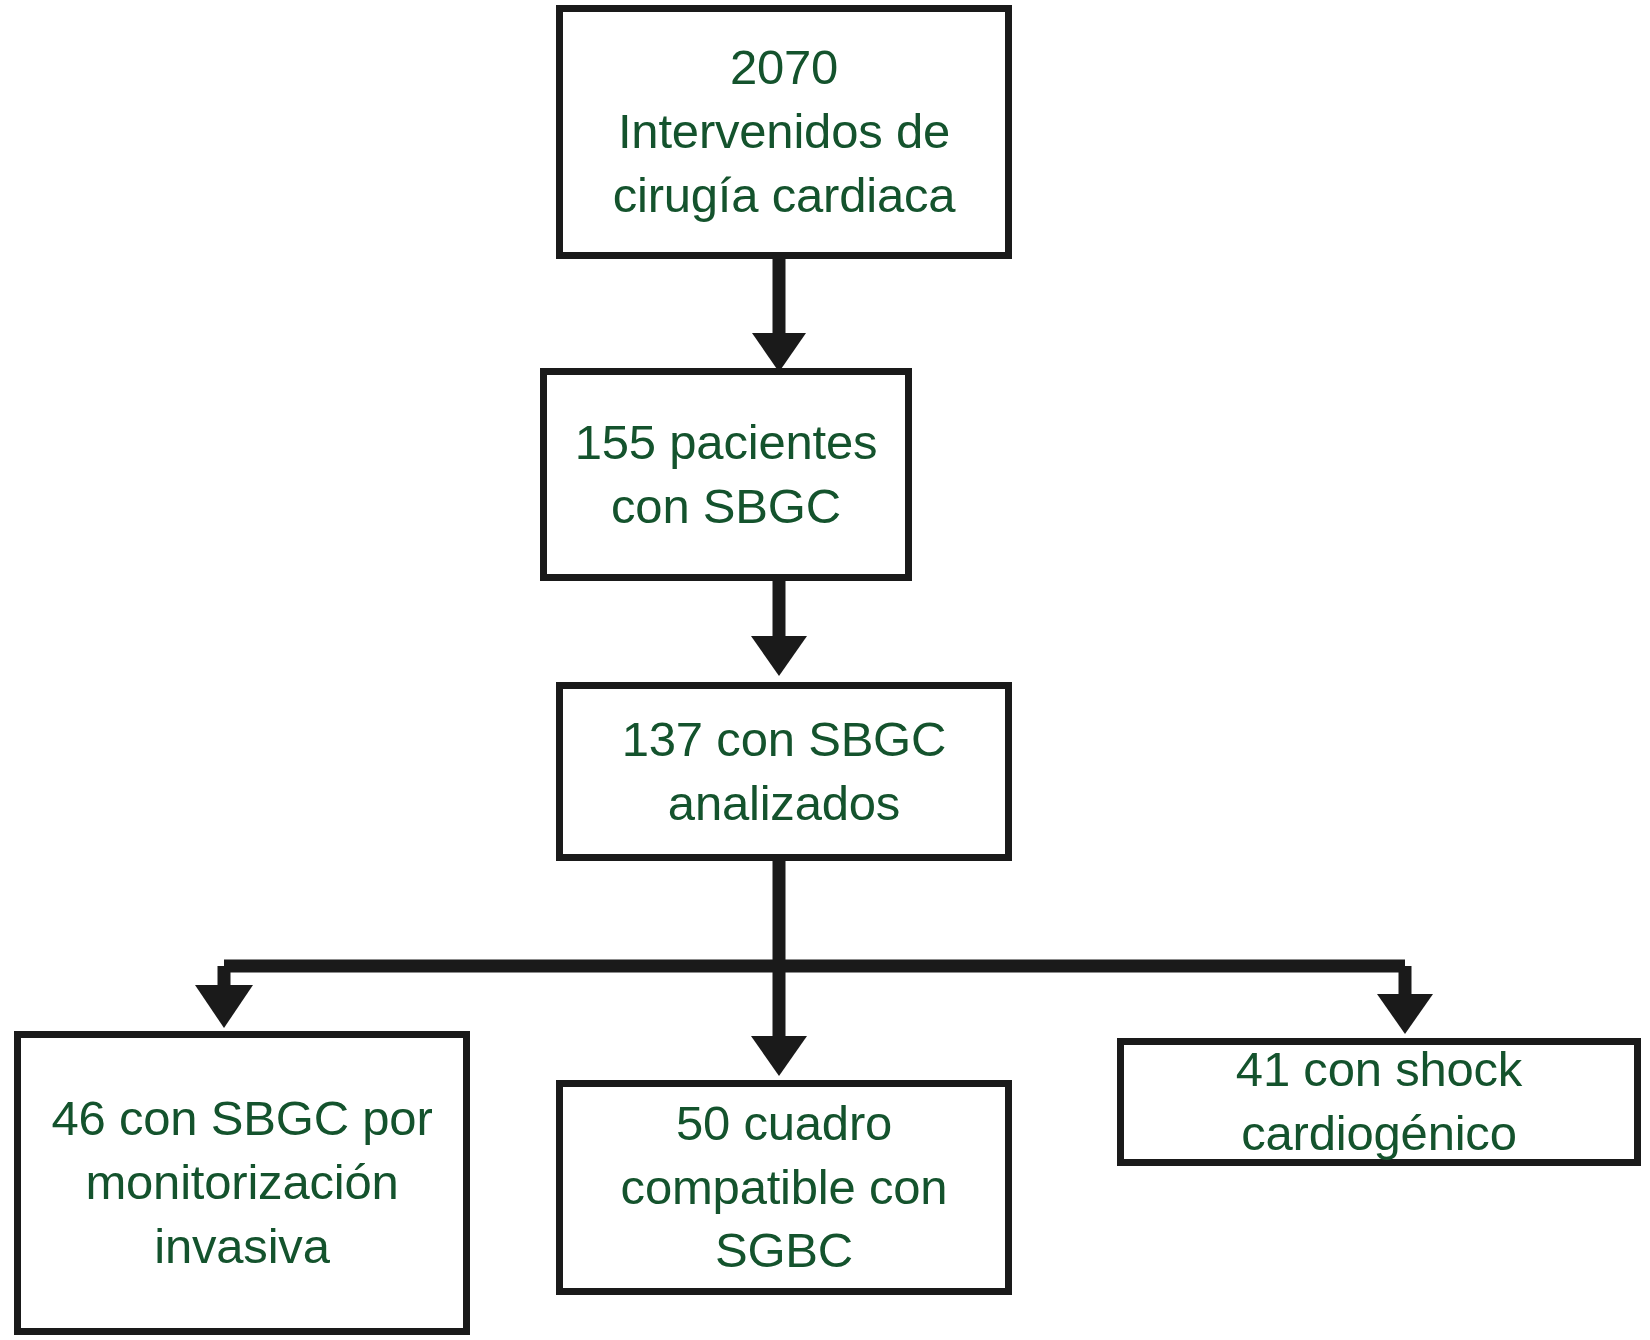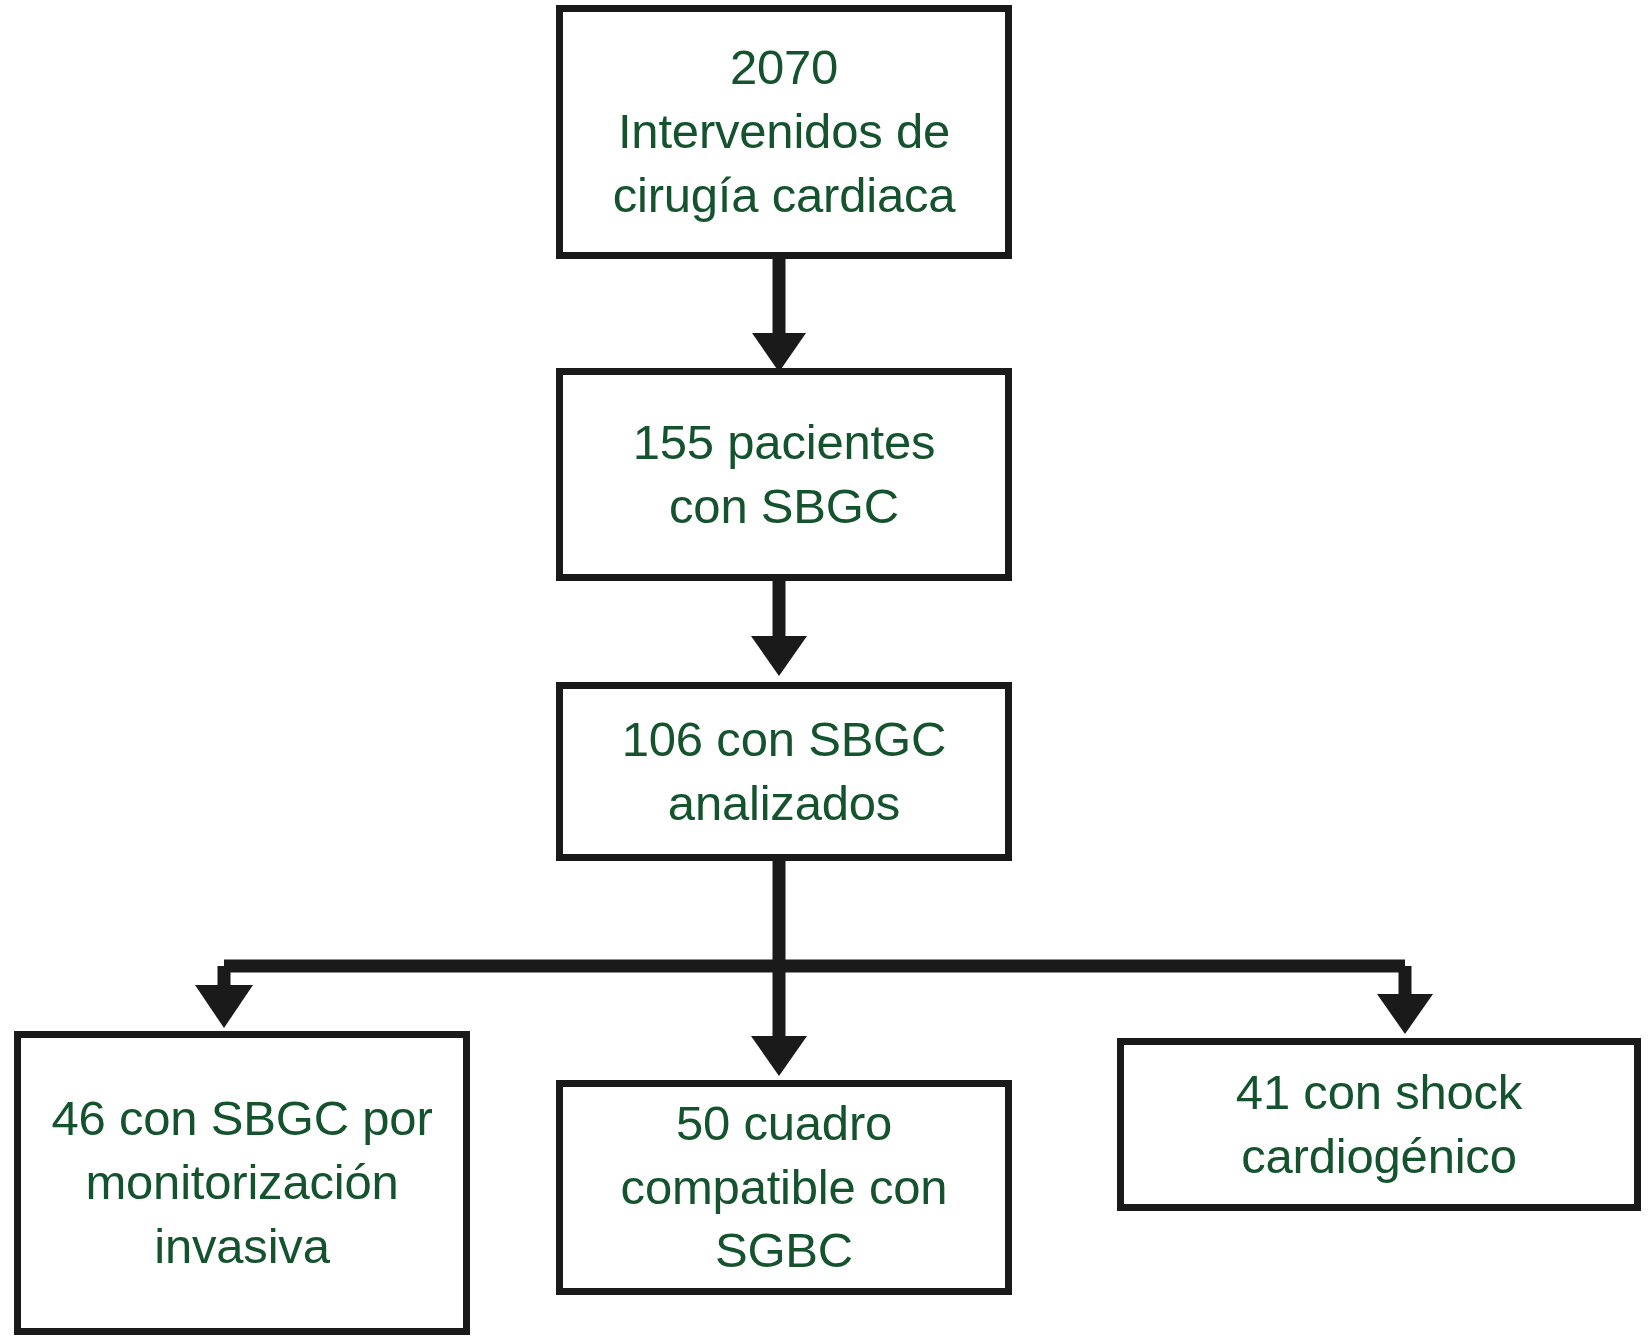--- a/index.html
+++ b/index.html
@@ -31,25 +31,25 @@
     font-family: "Liberation Sans", sans-serif;
     font-size: 49px;
     line-height: 1.30;
     color: #14532d;
     letter-spacing: -0.2px;
     white-space: pre-line;
     padding: 0 8px;
   }
   
   #box-total      { left: 556px;  top: 5px;    width: 456px;  height: 254px; }
-  #box-sbgc       { left: 556px;  top: 368px;  width: 456px;  height: 213px; }
+  #box-sbgc       { left: 540px;  top: 368px;  width: 372px;  height: 213px; }
   #box-analyzed   { left: 556px;  top: 682px;  width: 456px;  height: 179px; }
   #box-invasive   { left: 5px;    top: 1031px; width: 456px;  height: 304px; margin-left: 9px; }
   #box-compatible { left: 556px;  top: 1080px; width: 456px;  height: 215px; }
-  #box-shock      { left: 1117px; top: 1038px; width: 524px;  height: 173px; }
+  #box-shock      { left: 1117px; top: 1038px; width: 524px;  height: 128px; }
 
   
   #connectors {
     position: absolute;
     left: 0;
     top: 0;
     width: 1650px;
     height: 1340px;
     pointer-events: none;
   }
@@ -106,21 +106,21 @@
 Intervenidos de
 cirugía cardiaca</span>
   </div>
 
   <div class="node-box" id="box-sbgc">
     <span class="node-label">155 pacientes
 con SBGC</span>
   </div>
 
   <div class="node-box" id="box-analyzed">
-    <span class="node-label">106 con SBGC
+    <span class="node-label">137 con SBGC
 analizados</span>
   </div>
 
   <div class="node-box" id="box-invasive">
     <span class="node-label">46 con SBGC por
 monitorización
 invasiva</span>
   </div>
 
   <div class="node-box" id="box-compatible">

